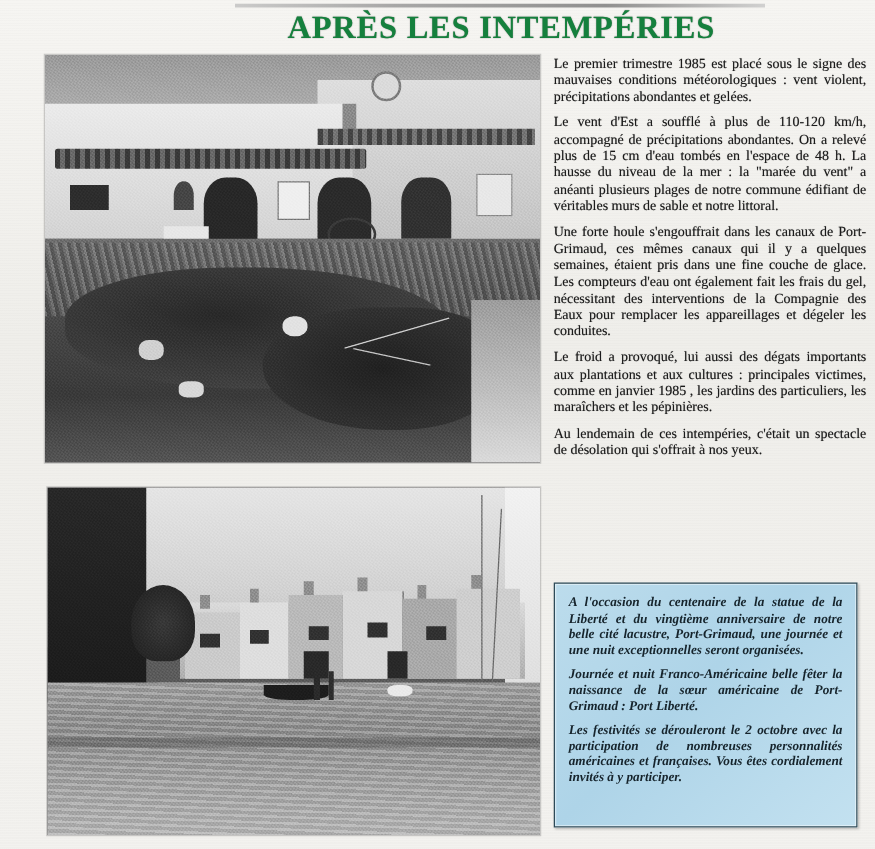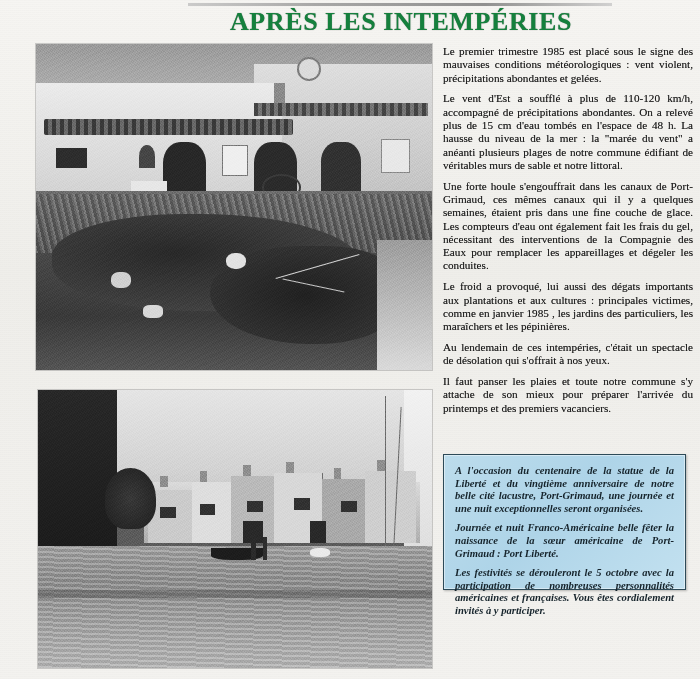--- a/index.html
+++ b/index.html
@@ -140,21 +140,21 @@
     font-size:11.2px;
     line-height:13.3px;
     color:#1b1b1b;
     text-align:justify;
     -webkit-hyphens:auto;hyphens:auto;
   }
   .article p{margin:0 0 7.5px 0;text-shadow:0 0 .6px rgba(0,0,0,.5);}
 
   
   .announce{
-    position:absolute;left:443px;top:454px;width:243px;height:136px;
+    position:absolute;left:443px;top:466px;width:243px;height:196px;
     background:linear-gradient(135deg,#bcdcec 0%,#aed4e8 45%,#c3e1f0 100%);
     border:1.6px solid #2d4a58;
     box-shadow:inset 0 0 0 1px rgba(255,255,255,.45), 1px 1px 2px rgba(0,0,0,.25);
     box-sizing:border-box;
     padding:10px 11px 8px 11px;
   }
   .announce p{
     margin:0 0 7px 0;
     font-family:"Liberation Serif", serif;
     font-style:italic;
@@ -246,22 +246,21 @@
     <div class="ph-layer b-float"></div>
     <div class="ph-layer b-quayedge"></div>
   </div>
 
   <div class="article">
     <p>Le premier trimestre 1985 est placé sous le signe des mauvaises conditions météorologiques : vent violent, précipitations abondantes et gelées.</p>
     <p>Le vent d'Est a soufflé à plus de 110-120 km/h, accompagné de précipitations abondantes. On a relevé plus de 15 cm d'eau tombés en l'espace de 48 h. La hausse du niveau de la mer : la "marée du vent" a anéanti plusieurs plages de notre commune édifiant de véritables murs de sable et notre littoral.</p>
     <p>Une forte houle s'engouffrait dans les canaux de Port-Grimaud, ces mêmes canaux qui il y a quelques semaines, étaient pris dans une fine couche de glace. Les compteurs d'eau ont également fait les frais du gel, nécessitant des interventions de la Compagnie des Eaux pour remplacer les appareillages et dégeler les conduites.</p>
     <p>Le froid a provoqué, lui aussi des dégats importants aux plantations et aux cultures : principales victimes, comme en janvier 1985 , les jardins des particuliers, les maraîchers et les pépinières.</p>
     <p>Au lendemain de ces intempéries, c'était un spectacle de désolation qui s'offrait à nos yeux.</p>
-    <p>Il faut panser les plaies et toute notre commune s'y attache de son mieux pour préparer l'arrivée du printemps et des premiers vacanciers.</p>
   </div>
 
   <div class="announce">
     <p>A l'occasion du centenaire de la statue de la Liberté et du vingtième anniversaire de notre belle cité lacustre, Port-Grimaud, une journée et une nuit exceptionnelles seront organisées.</p>
     <p>Journée et nuit Franco-Américaine belle fêter la naissance de la sœur américaine de Port-Grimaud : Port Liberté.</p>
-    <p>Les festivités se dérouleront le 5 octobre avec la participation de nombreuses personnalités américaines et françaises. Vous êtes cordialement invités à y participer.</p>
+    <p>Les festivités se dérouleront le 2 octobre avec la participation de nombreuses personnalités américaines et françaises. Vous êtes cordialement invités à y participer.</p>
   </div>
 
 </div>
 
 </body></html>

